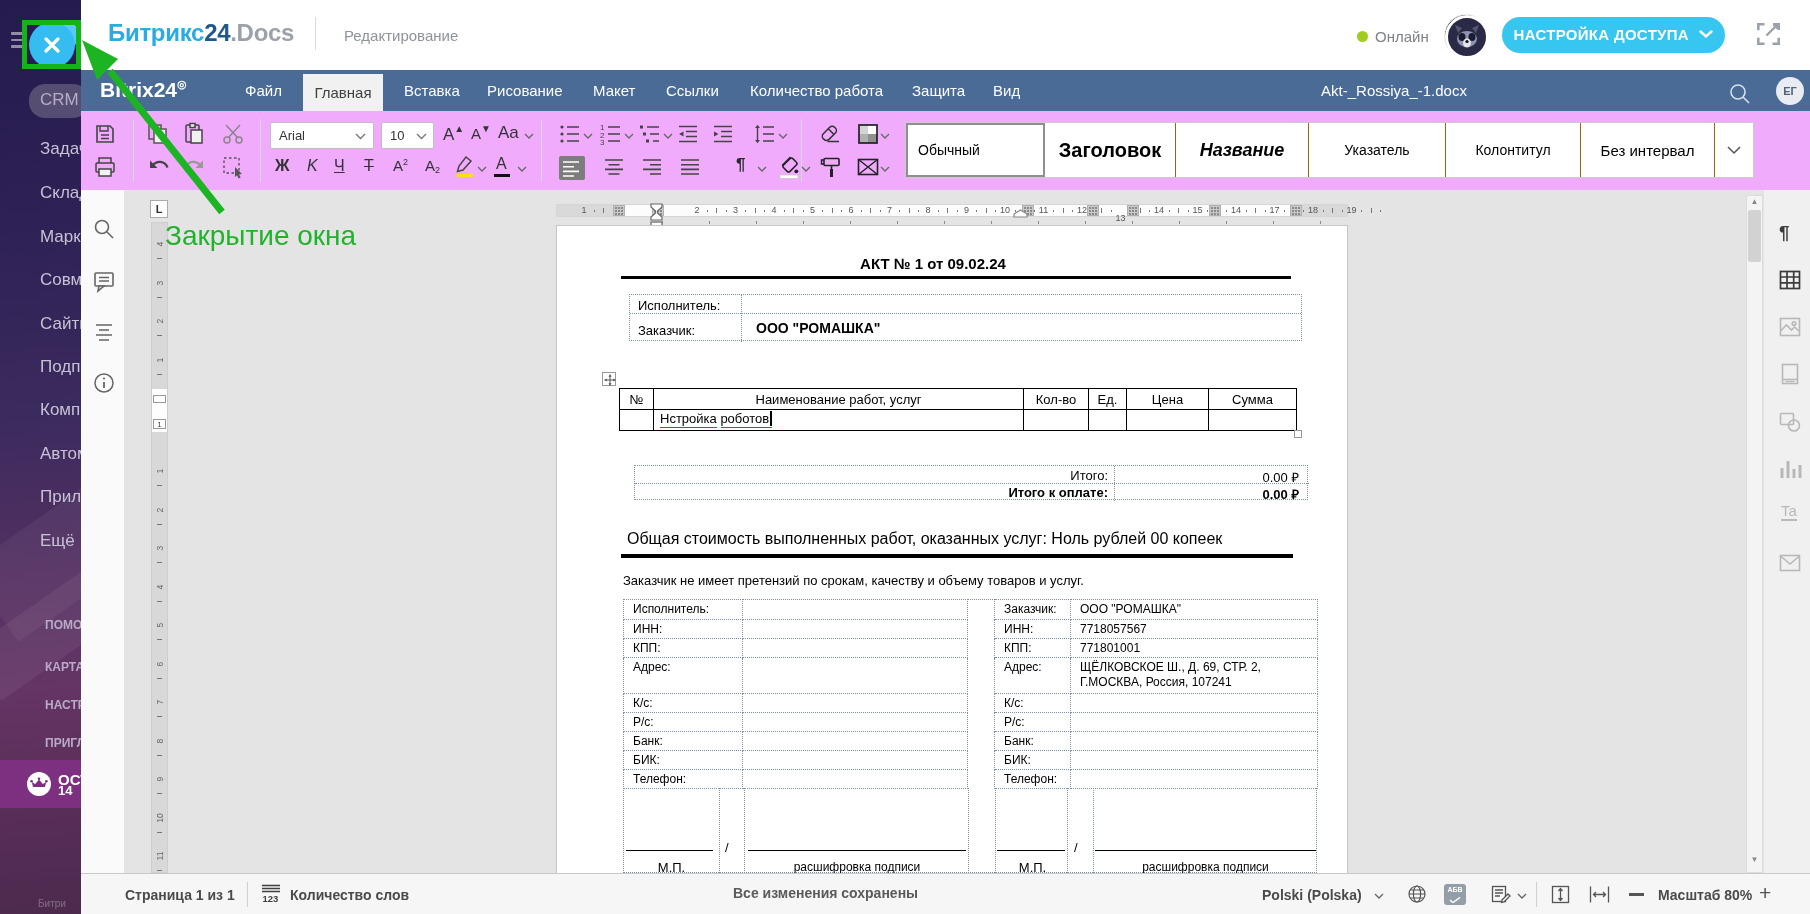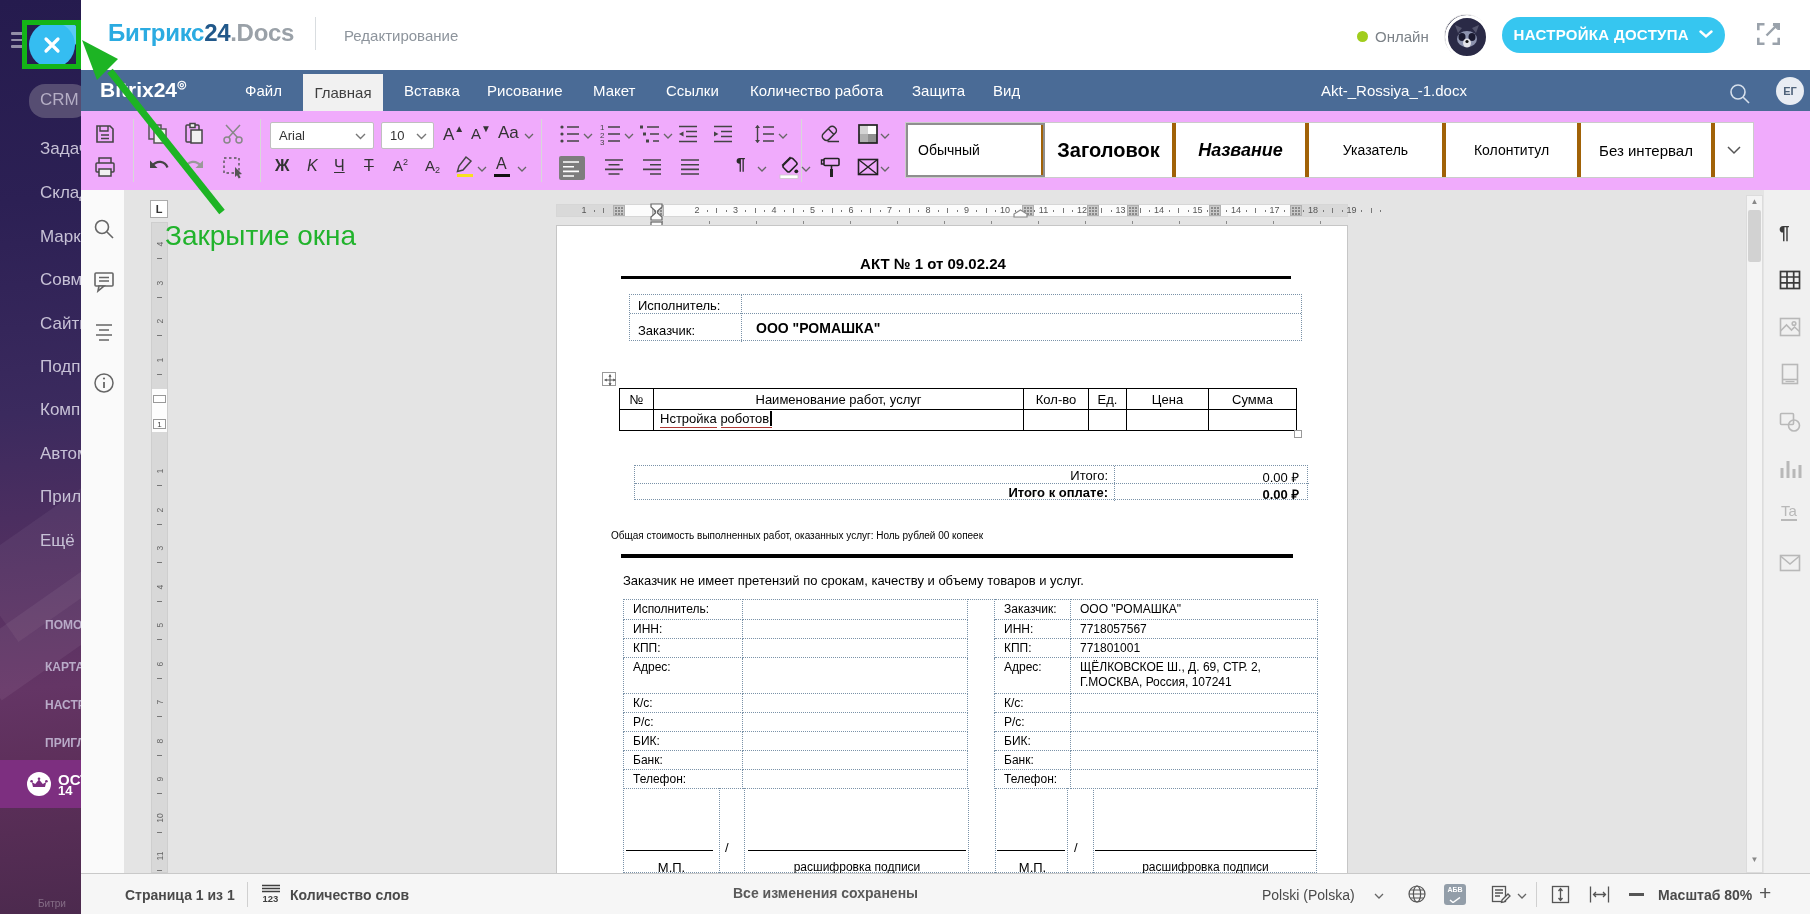--- a/index.html
+++ b/index.html
@@ -31,21 +31,21 @@
 #docname{position:absolute;left:1063px;top:0;width:500px;text-align:center;line-height:41px;color:#fff;font-size:15px}
 #egcirc{position:absolute;left:1695px;top:7px;width:28px;height:28px;border-radius:50%;background:#e9edf3;color:#4f637a;font-size:11px;font-weight:bold;text-align:center;line-height:28px}
 
 #toolbar{left:81px;top:111px;width:1729px;height:79px;background:#f0abfc}
 .vsep{position:absolute;top:8px;width:1px;height:63px;background:#d8d8d8}
 .combo{position:absolute;background:#fff;border:1px solid #bfbfbf;border-radius:2px;font-size:13px;color:#333}
 .ic{position:absolute;width:24px;height:24px}
 .chev{position:absolute;width:10px;height:10px}
 
 #gallery{position:absolute;left:824px;top:11px;width:849px;height:56px;background:#fff;border:1px solid #cbcbcb;display:flex}
-#gallery .cell{border-right:4px solid #a16207;height:100%;display:flex;align-items:center;justify-content:center;color:#000}
+#gallery .cell{border-right:1px solid #a16207;height:100%;display:flex;align-items:center;justify-content:center;color:#000}
 
 #docarea{left:81px;top:190px;width:1729px;height:683px;background:#e4e4e4}
 #lstrip{position:absolute;left:0;top:0;width:43px;height:683px;background:#fafafa}
 #page{position:absolute;left:475px;top:35px;width:792px;height:648px;background:#fff;border:1px solid #c6c6c6;border-bottom:none}
 
 #statusbar{left:81px;top:873px;width:1729px;height:41px;background:#f6f6f6;border-top:1px solid #c9c9c9;color:#444;font-size:14px}
 
 .dashbox{border:1px dotted #7a92a8}
 .dash-b{border-bottom:1px dotted #7a92a8}
 .dash-r{border-right:1px dotted #7a92a8}
@@ -332,21 +332,21 @@
         <div class="abs" style="left:172.5px;top:0px;width:12px;text-align:center;font-size:9px;color:#555;line-height:11px">3</div>
         <div class="abs" style="left:211px;top:0px;width:12px;text-align:center;font-size:9px;color:#555;line-height:11px">4</div>
         <div class="abs" style="left:249.5px;top:0px;width:12px;text-align:center;font-size:9px;color:#555;line-height:11px">5</div>
         <div class="abs" style="left:288px;top:0px;width:12px;text-align:center;font-size:9px;color:#555;line-height:11px">6</div>
         <div class="abs" style="left:326.5px;top:0px;width:12px;text-align:center;font-size:9px;color:#555;line-height:11px">7</div>
         <div class="abs" style="left:365px;top:0px;width:12px;text-align:center;font-size:9px;color:#555;line-height:11px">8</div>
         <div class="abs" style="left:403.5px;top:0px;width:12px;text-align:center;font-size:9px;color:#555;line-height:11px">9</div>
         <div class="abs" style="left:442px;top:0px;width:12px;text-align:center;font-size:9px;color:#555;line-height:11px">10</div>
         <div class="abs" style="left:480.5px;top:0px;width:12px;text-align:center;font-size:9px;color:#555;line-height:11px">11</div>
         <div class="abs" style="left:519px;top:0px;width:12px;text-align:center;font-size:9px;color:#555;line-height:11px">12</div>
-        <div class="abs" style="left:557.5px;top:0px;width:12px;text-align:center;font-size:9px;color:#555;line-height:11px">13</div>
+        <div class="abs" style="left:557.5px;top:8px;width:12px;text-align:center;font-size:9px;color:#555;line-height:11px">13</div>
         <div class="abs" style="left:596px;top:0px;width:12px;text-align:center;font-size:9px;color:#555;line-height:11px">14</div>
         <div class="abs" style="left:634.5px;top:0px;width:12px;text-align:center;font-size:9px;color:#555;line-height:11px">15</div>
         <div class="abs" style="left:673px;top:0px;width:12px;text-align:center;font-size:9px;color:#555;line-height:11px">14</div>
         <div class="abs" style="left:711.5px;top:0px;width:12px;text-align:center;font-size:9px;color:#555;line-height:11px">17</div>
         <div class="abs" style="left:750px;top:0px;width:12px;text-align:center;font-size:9px;color:#555;line-height:11px">18</div>
         <div class="abs" style="left:788.5px;top:0px;width:12px;text-align:center;font-size:9px;color:#555;line-height:11px">19</div>
         <div class="abs" style="left:46.2px;top:3px;width:1px;height:5px;background:#777"></div>
         <div class="abs" style="left:36.6px;top:5px;width:1px;height:2px;background:#777"></div>
         <div class="abs" style="left:55.8px;top:5px;width:1px;height:2px;background:#777"></div>
         <div class="abs" style="left:159.2px;top:3px;width:1px;height:5px;background:#777"></div>
@@ -609,21 +609,21 @@
       <div class="abs" style="left:737px;top:204px;width:8px;height:8px;background:#fff;border:1px solid #999"></div>
 
       <div class="abs dashbox" style="left:77px;top:239px;width:674px;height:35px">
         <div class="abs dash-b" style="left:0;top:17px;width:674px;height:0"></div>
         <div class="abs dash-r" style="left:479px;top:0;width:0;height:35px"></div>
         <div class="abs" style="left:0;top:2px;width:473px;text-align:right;font-size:13px">Итого:</div>
         <div class="abs" style="left:479px;top:2px;width:185px;text-align:right;font-size:13px">0.00 ₽</div>
         <div class="abs" style="left:0;top:19px;width:473px;text-align:right;font-size:13px;font-weight:bold">Итого к оплате:</div>
         <div class="abs" style="left:479px;top:19px;width:185px;text-align:right;font-size:13px;font-weight:bold">0.00 ₽</div>
       </div>
-      <div class="abs" style="left:54px;top:304px;font-size:10px">Общая стоимость выполненных работ, оказанных услуг: Ноль рублей 00 копеек</div>
+      <div class="abs" style="left:70px;top:304px;font-size:16px">Общая стоимость выполненных работ, оказанных услуг: Ноль рублей 00 копеек</div>
       <div class="abs" style="left:64px;top:328px;width:672px;height:4px;background:#000"></div>
       <div class="abs" style="left:66px;top:347px;font-size:13px">Заказчик не имеет претензий по срокам, качеству и объему товаров и услуг.</div>
 
       <table class="abs rtab" style="left:66px;top:373px">
         <tbody>
             <tr style="height:20px">
               <td style="width:119px">Исполнитель:</td>
               <td style="width:225px"></td>
               <td class="sp" style="width:27px;border-top:1px dotted #7a92a8"></td>
               <td style="width:76px">Заказчик:</td>
@@ -658,31 +658,31 @@
               <td></td>
             </tr>
         <tr>
               <td>Р/с:</td>
               <td></td>
               <td class="sp"></td>
               <td>Р/с:</td>
               <td></td>
             </tr>
         <tr>
+              <td>Банк:</td>
+              <td></td>
+              <td class="sp"></td>
+              <td>Банк:</td>
+              <td></td>
+            </tr>
+        <tr>
               <td>БИК:</td>
               <td></td>
               <td class="sp"></td>
               <td>БИК:</td>
-              <td></td>
-            </tr>
-        <tr>
-              <td>Банк:</td>
-              <td></td>
-              <td class="sp"></td>
-              <td>Банк:</td>
               <td></td>
             </tr>
         <tr>
               <td>Телефон:</td>
               <td></td>
               <td class="sp"></td>
               <td>Телефон:</td>
               <td></td>
             </tr>
       </tbody>
@@ -744,21 +744,21 @@
   </div>
   <div class="abs" id="statusbar">
     <div class="abs" style="left:44px;top:13px;font-weight:bold;color:#4a4a4a">Страница 1 из 1</div>
     <div class="abs" style="left:166px;top:8px;width:1px;height:25px;background:#d0d0d0"></div>
     <svg class="abs" style="left:180px;top:10px" width="20" height="20" viewBox="0 0 20 20" fill="none" stroke="#3f3f3f">
         <path d="M1 1.5h18M1 4.5h18M1 7.5h18" stroke-width="1.7"></path>
         <text x="1.5" y="18" font-size="9.5" font-weight="bold" fill="#3f3f3f" stroke="none">123</text>
       </svg>
     <div class="abs" style="left:209px;top:13px;font-weight:bold;color:#4a4a4a">Количество слов</div>
     <div class="abs" style="left:652px;top:11px;font-weight:bold;color:#5a5a5a">Все изменения сохранены</div>
-    <div class="abs" style="left:1181px;top:13px;font-weight:normal;color:#4a4a4a">Polski (Polska)</div>
+    <div class="abs" style="left:1181px;top:13px;font-weight:bold;color:#4a4a4a">Polski (Polska)</div>
     <svg class="chev" style="left:1293px;top:17px" viewBox="0 0 10 10">
         <path d="M1 3l4 4 4-4" stroke="#666" stroke-width="1.3" fill="none"></path>
       </svg>
     <svg class="abs" style="left:1326px;top:10px" width="20" height="20" viewBox="0 0 20 20" stroke="#555" fill="none" stroke-width="1.2">
         <circle cx="10" cy="10" r="8"></circle>
         <ellipse cx="10" cy="10" rx="3.6" ry="8"></ellipse>
         <path d="M2 10h16M3.2 6h13.6M3.2 14h13.6"></path>
       </svg>
     <div class="abs" style="left:1363px;top:10px;width:22px;height:21px;background:#939ea9;border-radius:3px;color:#fff;font-size:7px;font-weight:bold;text-align:center;line-height:11px">АБВ<svg width="12" height="6" viewBox="0 0 12 6">
           <path d="M1 3l3 2.5L11 .5" stroke="#fff" stroke-width="1.5" fill="none"></path>

